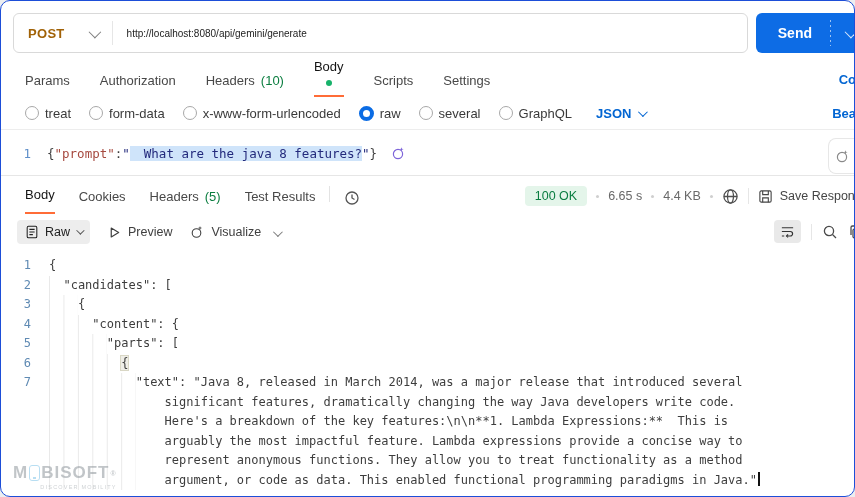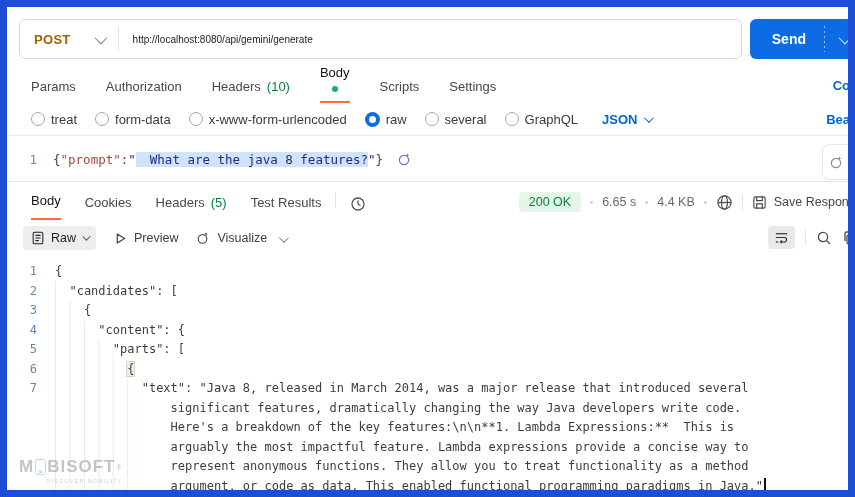--- a/index.html
+++ b/index.html
@@ -1,18 +1,18 @@
 <!DOCTYPE html>
 <html><head>
 <meta charset="utf-8">
 <style>
   * { margin:0; padding:0; box-sizing:border-box; }
   html,body { width:855px; height:497px; background:#eceef0; font-family:"Liberation Sans",sans-serif; }
-  .card { position:relative; width:855px; height:497px; background:#fff; border:7px solid #1d4ed8;
-          border-radius:0; overflow:hidden; }
+  .card { position:relative; width:855px; height:497px; background:#fff; border:1px solid #1d4ed8;
+          border-radius:10px; overflow:hidden; }
 
   
   .req-bar { display:flex; align-items:center; padding:12px 0 10px 12px; }
   .url-group { flex:1; display:flex; align-items:center; height:40px; border:1px solid #d9d9d9;
                border-radius:6px; background:#fff; margin-right:8px; min-width:0; }
   .method { display:flex; align-items:center; gap:24px; padding:0 14px; cursor:pointer; }
   .method-label { color:#a16207; font-weight:bold; font-size:13px; letter-spacing:.3px; }
   .chev { width:9px; height:9px; border-right:1.6px solid #7d7d7d; border-bottom:1.6px solid #7d7d7d;
           transform:rotate(45deg) translateY(-2px); display:inline-block; }
   .vdiv { width:1px; height:24px; background:#e6e6e6; }
@@ -223,21 +223,21 @@
         </div>
     </div>
     <div class="hsep"></div>
     <span class="hist-icon">
       <svg width="16" height="16" viewBox="0 0 16 16" fill="none" stroke="currentColor" stroke-width="1.3">
         <circle cx="8" cy="8" r="6"></circle>
         <path d="M8 4.5 V8 L10.5 9.5"></path>
       </svg>
     </span>
     <div class="resp-meta">
-      <span class="status-badge">200 OK</span>
+      <span class="status-badge">100 OK</span>
       <span class="mdot"></span>
       <span class="meta-text">6.65 s</span>
       <span class="mdot"></span>
       <span class="meta-text">4.4 KB</span>
       <span class="mdot"></span>
       <span class="meta-icon">
         <svg width="17" height="17" viewBox="0 0 16 16" fill="none" stroke="currentColor" stroke-width="1.2">
           <circle cx="8" cy="8" r="6.2"></circle>
           <ellipse cx="8" cy="8" rx="2.8" ry="6.2"></ellipse>
           <path d="M1.8 8 H14.2"></path>

